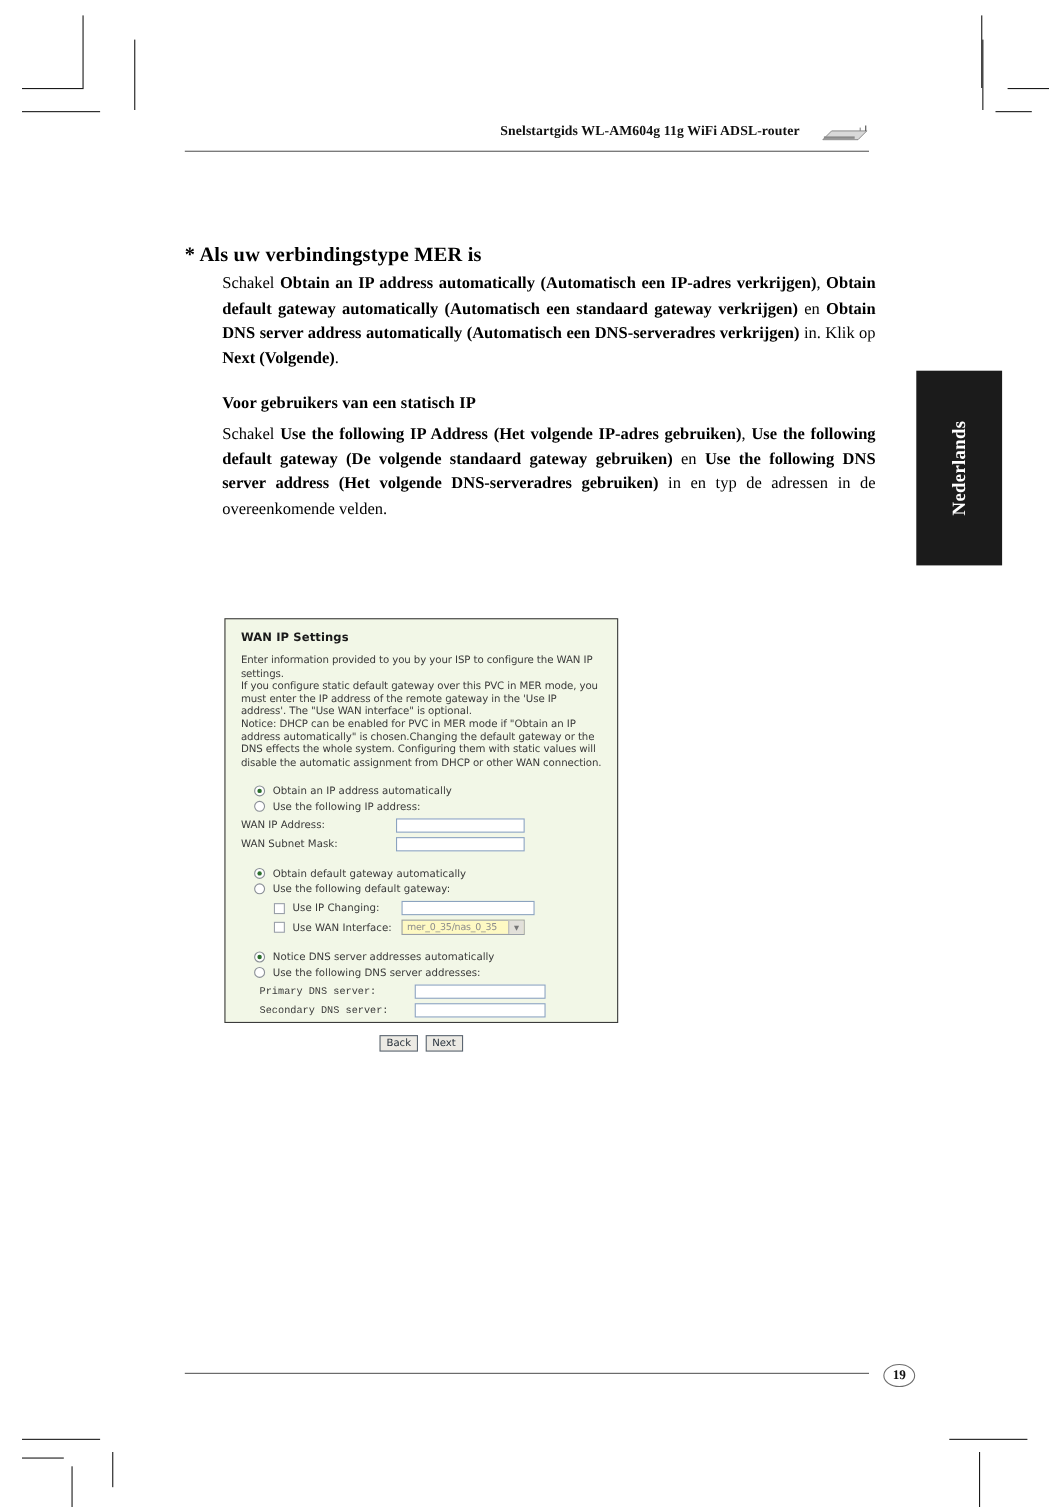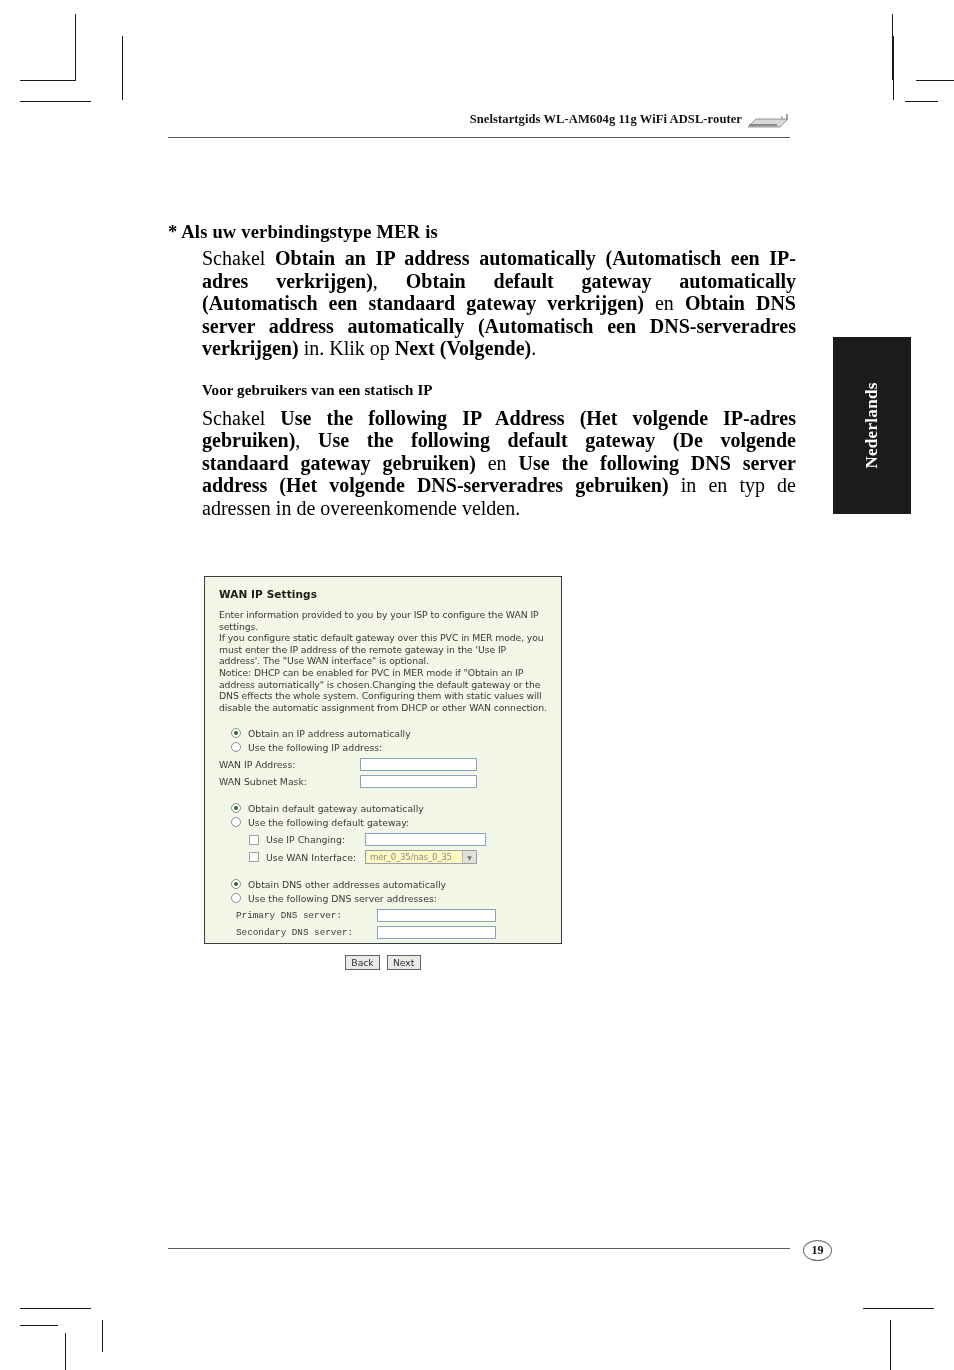--- a/index.html
+++ b/index.html
@@ -24,21 +24,21 @@
   
   .page-header {
     position: absolute;
     left: 168px;
     top: 112px;
     width: 622px;
     height: 34px;
   }
   .header-title {
     position: absolute;
-    right: 48px;
+    right: 63px;
     top: 0px;
     font-family: "Liberation Serif", serif;
     font-weight: bold;
     font-size: 12.5px;
     letter-spacing: 0.1px;
     white-space: nowrap;
     color: #111;
   }
   .header-rule {
     position: absolute;
@@ -99,35 +99,35 @@
     margin: 22px 0 8px 0;
     font-family: "Liberation Serif", serif;
     font-size: 15px;
     font-weight: bold;
     letter-spacing: 0.1px;
   }
 
   p.para {
     margin: 0;
     font-family: "Liberation Serif", serif;
-    font-size: 20px;
+    font-size: 15px;
     line-height: 22.5px;
     text-align: justify;
     text-justify: inter-word;
   }
   p.para b { font-weight: bold; }
 
   .para-dynamic { margin-top: 4px !important; }
   .para-static  { margin-top: 4px !important; }
 
   
   .ui-panel {
     position: absolute;
     left: 204px;
-    top: 576px;
+    top: 562px;
     width: 358px;
     height: 368px;
     background: #f2f7e7;
     border: 1px solid #3b3b3b;
     box-sizing: border-box;
     font-family: "DejaVu Sans", sans-serif;
     color: #222;
   }
   .ui-inner { padding: 11px 14px 0 14px; }
 
@@ -395,21 +395,21 @@
         <span class="selectbox">
           <span>mer_0_35/nas_0_35</span>
           <span class="arrow">▼</span>
         </span>
       </div>
     </div>
 
     <div class="group">
       <div class="opt-row">
         <span class="radio on"></span>
-        <span>Obtain DNS other addresses automatically</span>
+        <span>Notice DNS server addresses automatically</span>
       </div>
       <div class="opt-row">
         <span class="radio"></span>
         <span>Use the following DNS server addresses:</span>
       </div>
 
       <div class="field-row">
         <span class="field-label fl-dns">Primary DNS server:</span>
         <span class="txtbox w-dns"></span>
       </div>

